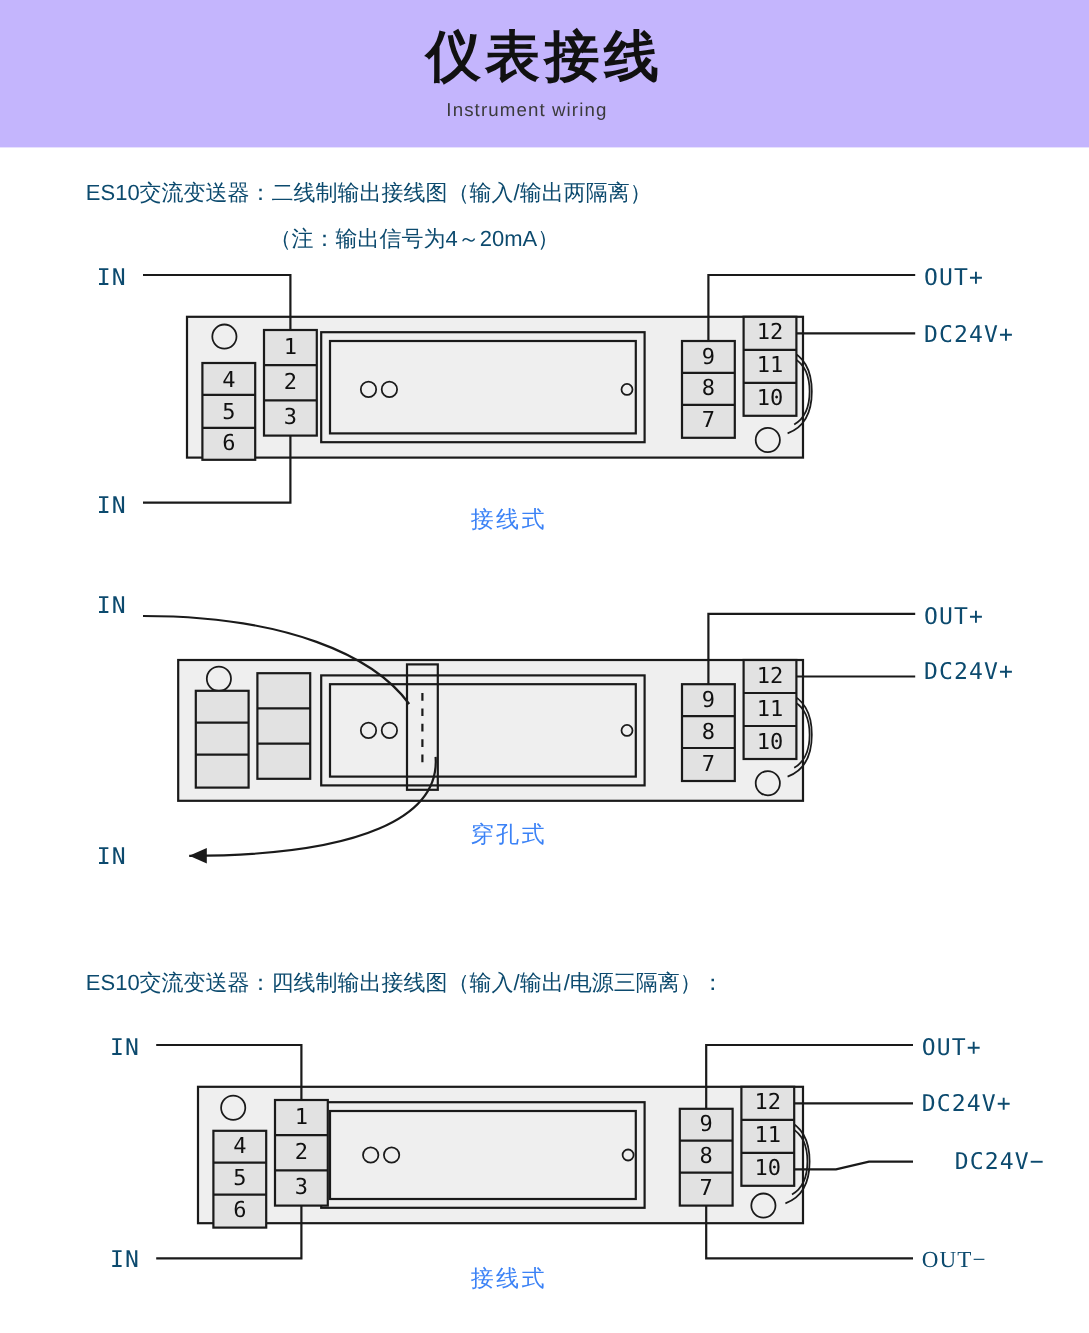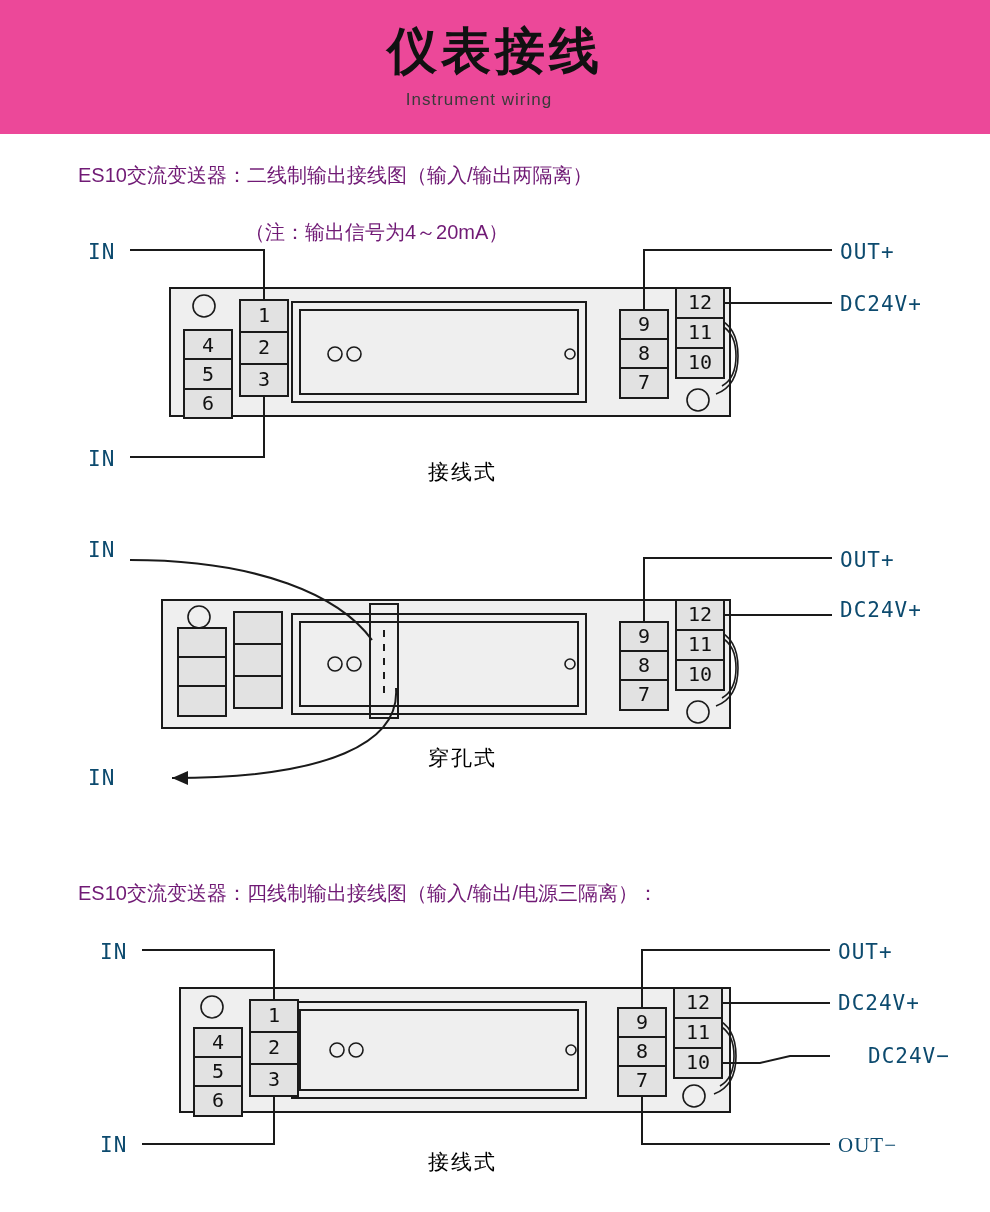--- a/index.html
+++ b/index.html
@@ -15,21 +15,21 @@
     position: relative;
     overflow: hidden;
   }
 
   
   .banner {
     position: absolute;
     left: 0; top: 0;
     width: 990px;
     height: 134px;
-    background: #ec4899;
+    background: #c4b5fd;
   }
   .banner-title {
     position: absolute;
     left: 0; top: 22px;
     width: 990px;
     text-align: center;
     font-size: 50px;
     font-weight: bold;
     letter-spacing: 4px;
     color: #111;
@@ -42,31 +42,31 @@
     text-align: center;
     font-size: 17px;
     color: #3a3a3a;
     letter-spacing: 1px;
   }
 
   
   .caption {
     position: absolute;
     font-size: 20px;
-    color: #701a75;
+    color: #0c4a6e;
     white-space: nowrap;
   }
   .caption.l1 { left: 78px;  top: 162px; }
-  .caption.l2 { left: 245px; top: 219px; }
+  .caption.l2 { left: 245px; top: 204px; }
   .caption.l3 { left: 78px;  top: 880px; }
 
   .mode-label {
     position: absolute;
     font-size: 21px;
-    color: #000000;
+    color: #3b82f6;
     letter-spacing: 2px;
     white-space: nowrap;
   }
   .mode-label.m1 { left: 428px; top: 458px; }
   .mode-label.m2 { left: 428px; top: 744px; }
   .mode-label.m3 { left: 428px; top: 1148px; }
 
   
   .tlabel {
     position: absolute;

